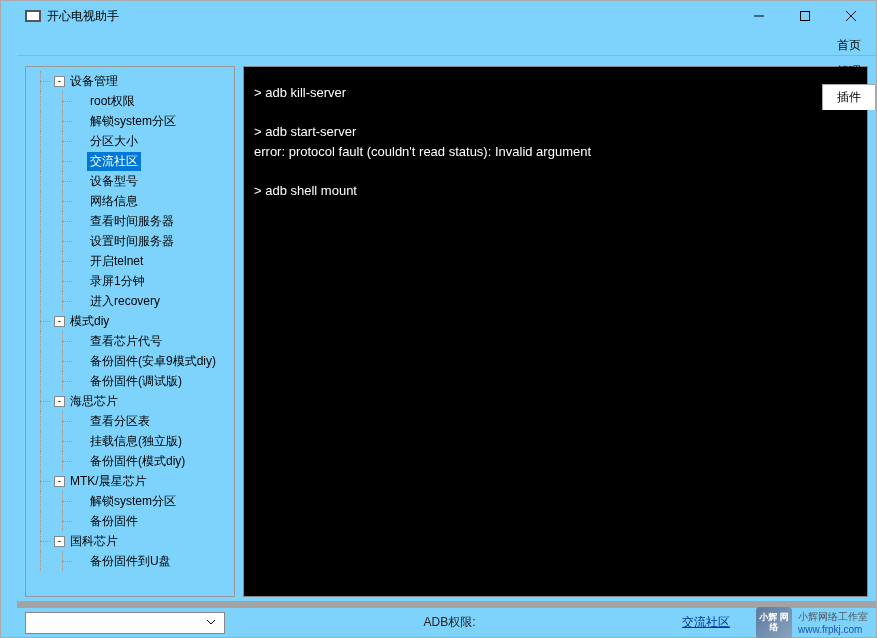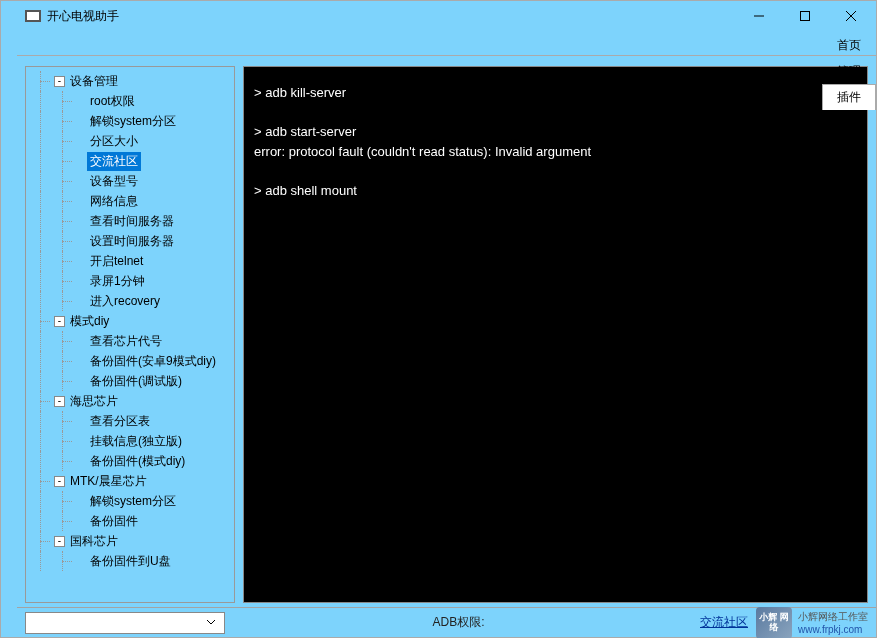--- a/index.html
+++ b/index.html
@@ -32,21 +32,21 @@
   .tree .node.depth-2::before { content: ""; position: absolute; left: 12px; top: 0; bottom: 0; border-left: 1px dotted #999; }
   .tree .node.depth-2 .mid { position: absolute; left: 34px; top: 0; bottom: 0; border-left: 1px dotted #999; }
   .tree .node.depth-2::after { content: ""; position: absolute; left: 34px; top: 10px; width: 10px; border-top: 1px dotted #999; }
   .right { flex: 1; display: flex; flex-direction: row; gap: 6px; overflow: hidden; }
   .console { flex: 1; background: #000; color: #fff; border: 1px solid #888; padding: 16px 10px; font-family: "Microsoft YaHei", Arial, sans-serif; font-size: 13px; line-height: 1.5; overflow: auto; white-space: pre-wrap; }
   .cmd-row { display: flex; gap: 12px; align-items: center; height: 26px; }
   .cmd-combo { flex: 1; position: relative; }
   .cmd-combo input { width: 100%; height: 22px; border: 1px solid #888; padding: 0 22px 0 4px; font-size: 12px; }
   .cmd-combo .drop { position: absolute; right: 2px; top: 3px; width: 16px; height: 16px; display: flex; align-items: center; justify-content: center; }
   .btn { min-width: 64px; height: 22px; border: 1px solid #888; background: #f0f0f0; font-size: 12px; cursor: default; }
-  .statusbar { height: 30px; border-top: 1px solid #a3a3a3; display: flex; align-items: center; padding: 0 8px; gap: 0; }
+  .statusbar { height: 36px; border-top: 7px solid #a3a3a3; display: flex; align-items: center; padding: 0 8px; gap: 18px; }
   .status-combo { width: 200px; height: 22px; border: 1px solid #888; background: #fff; position: relative; display: flex; align-items: center; padding-left: 4px; }
   .status-combo .drop { position: absolute; right: 2px; top: 3px; width: 16px; height: 16px; }
   .status-center { flex: 1; text-align: center; color: #222; }
   .status-link { color: #003399; text-decoration: underline; margin: 13px 8px; cursor: pointer; }
   .logo-block { display: flex; align-items: center; gap: 6px; }
   .logo-img { width: 36px; height: 32px; background: linear-gradient(135deg, #5a7aa0, #8aa4be); border-radius: 4px; position: relative; display: flex; align-items: center; justify-content: flex-start; color: #fff; font-size: 9px; font-weight: bold; text-align: center; line-height:1.1; }
   .logo-text { font-size: 10px; color: #555; line-height: 1.3; }
   .logo-text a { color: #25a; text-decoration: none; }
 </style>
 </head>

